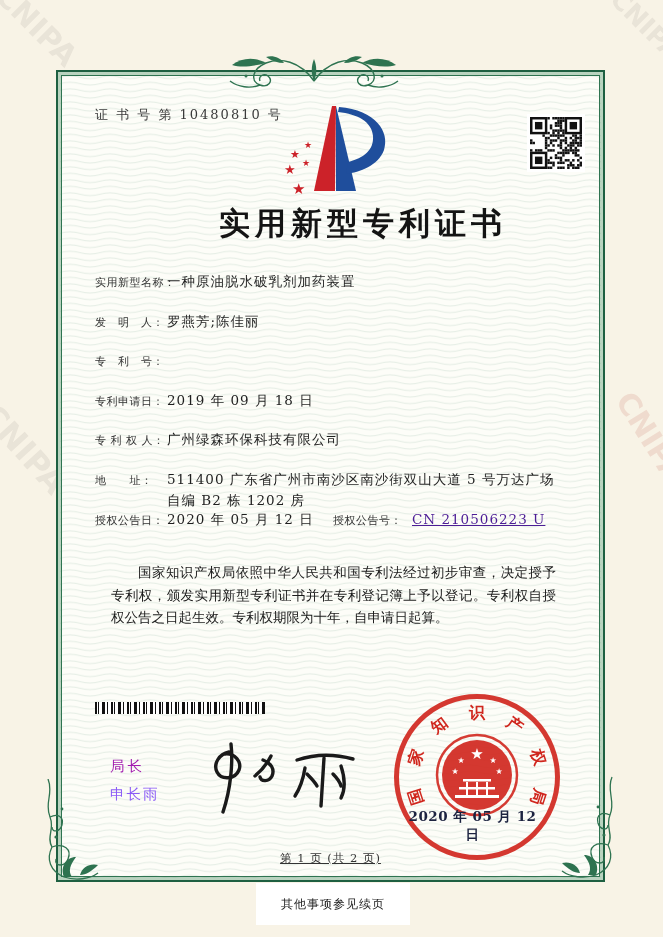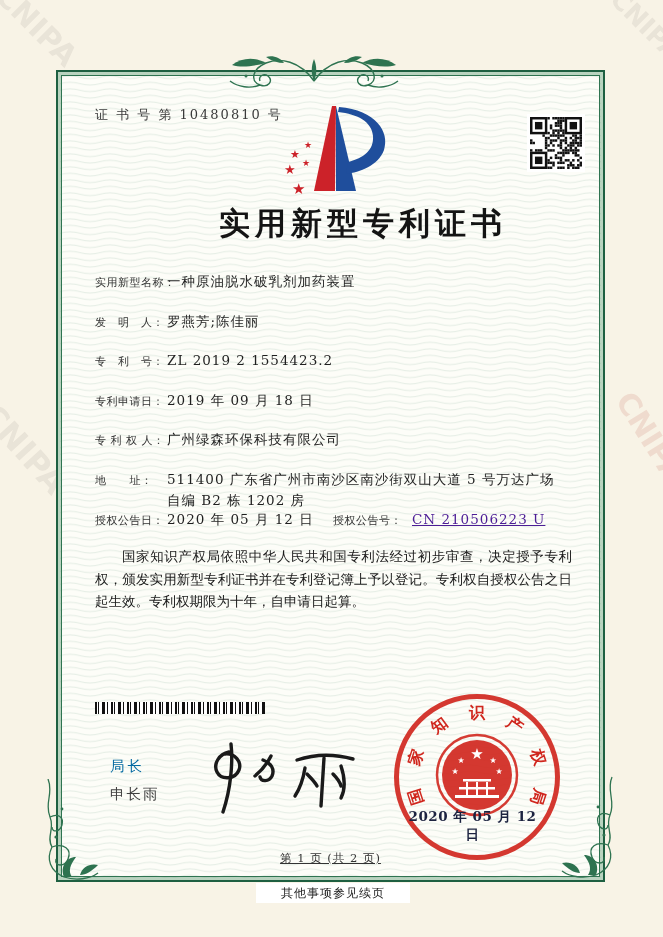--- a/index.html
+++ b/index.html
@@ -26,44 +26,44 @@
          font-size:31px;font-weight:bold;color:#141414;letter-spacing:5px;}
   
   .frow{position:absolute;left:0;width:634px;height:18px;font-size:13.5px;color:#222;}
   .flabel{position:absolute;left:95px;top:2px;font-size:11px;color:#333;white-space:nowrap;letter-spacing:0.5px;}
   .fvalue{position:absolute;left:167px;top:0;white-space:nowrap;letter-spacing:1px;color:#1f1f1f;}
   .flabel2{position:absolute;left:333px;top:2px;font-size:11px;color:#333;white-space:nowrap;letter-spacing:0.5px;}
   .fvalue2{position:absolute;left:412px;top:0;white-space:nowrap;letter-spacing:1px;color:#4c1d95;text-decoration:underline;}
   
   .body-text{position:absolute;left:95px;top:545px;width:477px;font-size:13.5px;
              line-height:22.5px;color:#1a1a1a;text-align:justify;}
-  .body-text p{margin:0;text-indent:2em;}
+  .body-text p{margin:16px;text-indent:2em;}
   
   .barcode{position:absolute;left:95px;top:702px;width:170px;height:12px;
            background:repeating-linear-gradient(90deg,
              #111 0 2px,#fff 2px 3px,#111 3px 4px,#fff 4px 7px,
              #111 7px 10px,#fff 10px 12px,#111 12px 13px,#fff 13px 16px);}
   
-  .sig-title{position:absolute;left:110px;top:757px;font-size:14.5px;letter-spacing:3px;color:#0369a1;
+  .sig-title{position:absolute;left:110px;top:757px;font-size:14.5px;letter-spacing:3px;color:#a21caf;
              font-family:"DejaVu Sans","Liberation Sans",sans-serif;}
-  .sig-name{position:absolute;left:110px;top:785px;font-size:14.5px;letter-spacing:2px;color:#404040;
+  .sig-name{position:absolute;left:110px;top:785px;font-size:14.5px;letter-spacing:2px;color:#8b5cf6;
             font-family:"DejaVu Sans","Liberation Sans",sans-serif;}
   .sig-svg{position:absolute;left:193px;top:738px;width:185px;height:78px;}
   
   .seal{position:absolute;left:394px;top:694px;width:166px;height:166px;}
   .seal-ring{position:absolute;inset:0;border:5px solid rgba(208,39,30,0.92);border-radius:50%;}
   .seal-char{position:absolute;left:50%;top:50%;width:18px;height:18px;margin:-9px 0 0 -9px;
              font-size:16px;font-weight:bold;color:#d0271e;text-align:center;line-height:18px;}
   .seal-emblem{position:absolute;left:50%;top:50%;width:88px;height:88px;margin:-46px 0 0 -44px;}
   .seal-date{position:absolute;left:400px;top:808px;width:145px;text-align:center;
              font-size:13.5px;font-weight:600;color:#1c2340;letter-spacing:0.5px;}
   
   .page-info{position:absolute;left:56px;top:851px;width:549px;text-align:center;
              font-size:11.5px;color:#333;letter-spacing:1px;text-decoration:underline;}
-  .note-strip{position:absolute;left:256px;top:883px;width:154px;height:20px;background:#ffffff;
+  .note-strip{position:absolute;left:256px;top:883px;width:154px;height:42px;background:#ffffff;
               display:flex;align-items:center;justify-content:center;}
   .note-strip span{font-size:12px;color:#222;letter-spacing:1px;}
   
   .orn{position:absolute;}
   .orn svg{width:100%;height:100%;display:block;}
   .mirror{transform:scaleX(-1);}
 </style>
 </head>
 <body>
 
@@ -302,21 +302,20 @@
 <div class="frow" style="top:273px">
   <span class="flabel">实用新型名称：</span>
   <span class="fvalue">一种原油脱水破乳剂加药装置</span>
 </div>
 <div class="frow" style="top:313px">
   <span class="flabel">发　明　人：</span>
   <span class="fvalue">罗燕芳;陈佳丽</span>
 </div>
 <div class="frow" style="top:352px">
   <span class="flabel">专　利　号：</span>
-  <span class="fvalue">ZL 2019 2 1554423.2</span>
 </div>
 <div class="frow" style="top:392px">
   <span class="flabel">专利申请日：</span>
   <span class="fvalue">2019 年 09 月 18 日</span>
 </div>
 <div class="frow" style="top:431px">
   <span class="flabel">专 利 权 人：</span>
   <span class="fvalue">广州绿森环保科技有限公司</span>
 </div>
 <div class="frow" style="top:471px">

